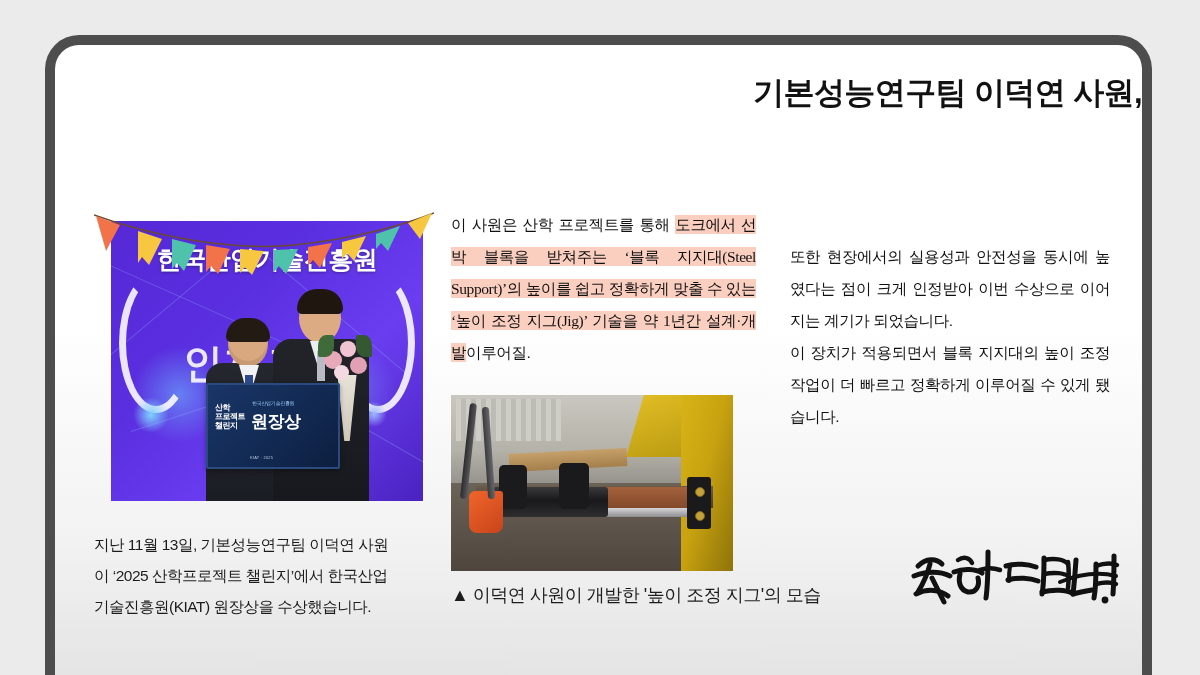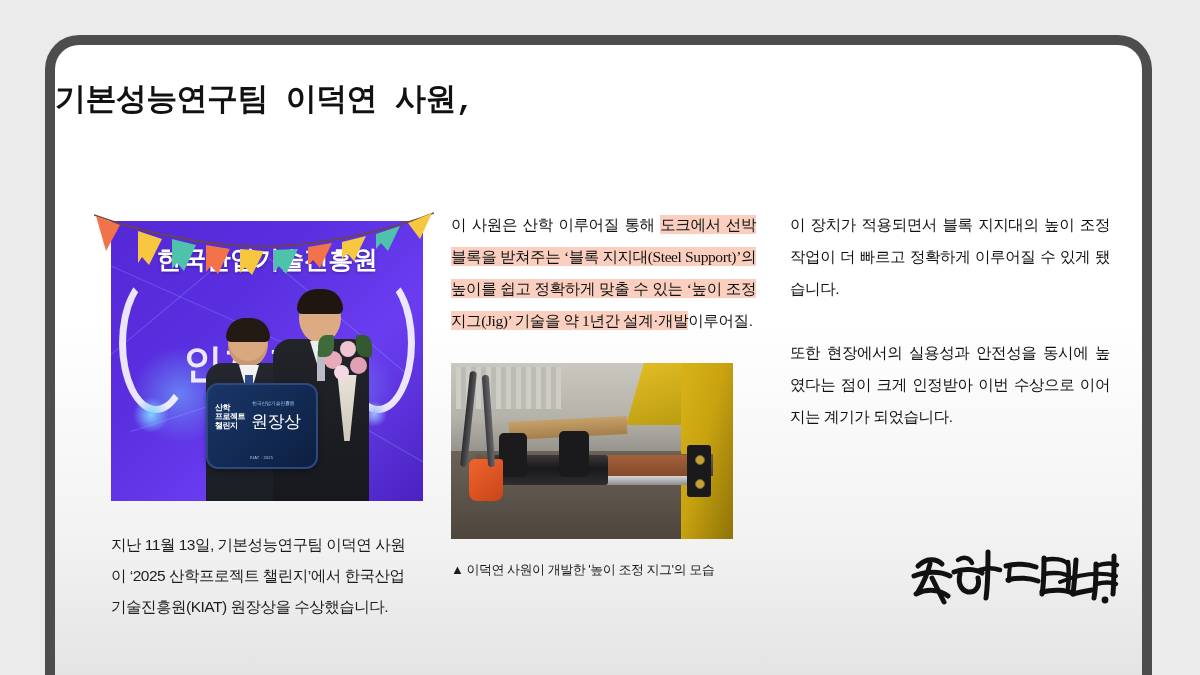--- a/index.html
+++ b/index.html
@@ -31,23 +31,22 @@
   }
 
   #page-surface {
     position: absolute;
     inset: 0;
     padding: 0;
   }
 
   
   #title-block {
-    text-align: left;
-    padding-top: 32px;
-    font-family: Liberation Mono, monospace;
+    text-align: right;
+    padding-top: 24px;
   }
   .title-line {
     font-size: 31px;
     font-weight: 700;
     color: #111111;
     letter-spacing: -0.6px;
     line-height: 1.52;
     white-space: nowrap;
   }
 
@@ -202,51 +201,50 @@
     background: linear-gradient(to bottom, #e7e2d8, #cfc8bb);
     clip-path: polygon(22% 0, 78% 0, 58% 100%, 42% 100%);
   }
   #bouquet .bloom {
     position: absolute; border-radius: 50%;
   }
   
   #plaque {
     position: absolute;
     left: 95px; top: 162px;
-    width: 112px; height: 86px;
+    width: 134px; height: 86px;
     background: linear-gradient(135deg, #1a3668 0%, #122a53 55%, #0d1f40 100%);
     border: 2px solid #2a4a80;
-    border-radius: 12px;
+    border-radius: 2px;
     box-shadow: 0 2px 5px rgba(0,0,0,0.35);
     overflow: hidden;
     padding-left: 28px;
   }
   #plaque .p-logo {
     position: absolute; left: 7px; top: 18px;
     font-size: 8px; font-weight: 800; color: #ffffff; line-height: 1.15;
     letter-spacing: -0.5px;
   }
   #plaque .p-org {
     position: absolute; left: 44px; top: 15px;
     font-size: 5px; color: #9fd0ff; letter-spacing: -0.3px;
   }
   #plaque .p-title {
     position: absolute; left: 43px; top: 25px;
-    font-size: 17px; font-weight: 400; color: #ffffff; letter-spacing: -0.5px;
+    font-size: 17px; font-weight: 700; color: #ffffff; letter-spacing: -0.5px;
   }
   #plaque .p-foot {
     position: absolute; left: 42px; bottom: 7px;
     font-size: 4px; color: #b9c8de; letter-spacing: 0.2px;
   }
 
   
   #award-caption {
     margin-top: 28px;
     width: 300px;
-    margin-left: 17px;
     font-size: 15.5px;
     line-height: 2.0;
     color: #1c1c1c;
     letter-spacing: -0.5px;
   }
 
   
   #mid-paragraph {
     width: 305px;
     font-size: 15.5px;
@@ -347,23 +345,23 @@
     border-radius: 4px;
     transform: rotate(-4deg);
   }
   #jig-wood {
     position: absolute; left: 58px; top: 56px; width: 118px; height: 18px;
     background: linear-gradient(to bottom, #c6a06a, #a57f4b);
     transform: rotate(-3deg);
   }
 
   #jig-caption {
-    margin-top: 22px;
+    margin-top: 12px;
     width: 300px;
-    font-size: 13px;
+    font-size: 18px;
     color: #1c1c1c;
     letter-spacing: -0.5px;
     white-space: nowrap;
   }
 
   
   .right-paragraph {
     width: 320px;
     font-size: 15.5px;
     line-height: 2.06;
@@ -461,21 +459,21 @@
             <polygon points="282,23 306,15 294,40 287,32 282,38" fill="#4fc2ab"></polygon>
             <polygon points="314,12 338,2 326,28" fill="#f7c73f"></polygon>
           </svg>
         </div>
 
         <div id="award-caption">지난 11월 13일, 기본성능연구팀 이덕연 사원이 ‘2025 산학프로젝트 챌린지’에서 한국산업기술진흥원(KIAT) 원장상을 수상했습니다.</div>
       </div>
 
       <div class="col" id="col-mid">
 
-        <p id="mid-paragraph"><span>이 사원은 산학 이루어질 통해 </span><span class="hl">도크에서 선박 블록을 받쳐주는 ‘블록 지지대(Steel Support)’의 높이를 쉽고 정확하게 맞출 수 있는 ‘높이 조정 지그(Jig)’ 기술을 약 1년간 설계·개발</span><span>이루어질.</span></p>
+        <p id="mid-paragraph"><span>이 사원은 산학 프로젝트를 통해 </span><span class="hl">도크에서 선박 블록을 받쳐주는 ‘블록 지지대(Steel Support)’의 높이를 쉽고 정확하게 맞출 수 있는 ‘높이 조정 지그(Jig)’ 기술을 약 1년간 설계·개발</span><span>이루어질.</span></p>
 
         <div id="jig-photo-wrap">
           <div id="jig-bg-upper"></div>
           <div id="jig-bg-lower"></div>
           <div id="jig-wall-panel"></div>
           <div id="jig-yellow-top"></div>
           <div id="jig-yellow"></div>
           <div id="jig-beam"></div>
           <div id="jig-wood"></div>
           <div id="jig-rust"></div>
@@ -489,22 +487,22 @@
           <div id="jig-orange"></div>
           <div id="jig-hose1"></div>
           <div id="jig-hose2"></div>
         </div>
 
         <div id="jig-caption"><span>▲</span>
           <span>이덕연 사원이 개발한 '높이 조정 지그'의 모습</span></div>
       </div>
 
       <div class="col" id="col-right">
+        <p class="right-paragraph" id="right-p2">또한 현장에서의 실용성과 안전성을 동시에 높였다는 점이 크게 인정받아 이번 수상으로 이어지는 계기가 되었습니다.</p>
         <p class="right-paragraph" id="right-p1">이 장치가 적용되면서  블록 지지대의 높이 조정 작업이 더 빠르고 정확하게 이루어질 수 있게 됐습니다.</p>
-        <p class="right-paragraph" id="right-p2">또한 현장에서의 실용성과 안전성을 동시에 높였다는 점이 크게 인정받아 이번 수상으로 이어지는 계기가 되었습니다.</p>
       </div>
     </div>
 
     <div id="calligraphy-wrap">
       <svg viewBox="0 0 210 80" width="210" height="80" aria-hidden="true">
         <g fill="none" stroke="#111111" stroke-linecap="round" stroke-linejoin="round">
 
           <path d="M8 28 C 16 20, 26 20, 32 26" stroke-width="5"></path>
           <path d="M4 38 C 16 33, 30 33, 40 38" stroke-width="5"></path>
           <path d="M20 26 C 18 34, 14 44, 8 54" stroke-width="5"></path>

